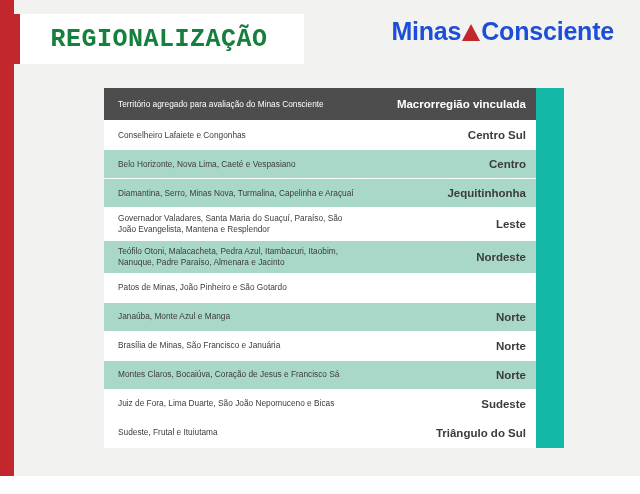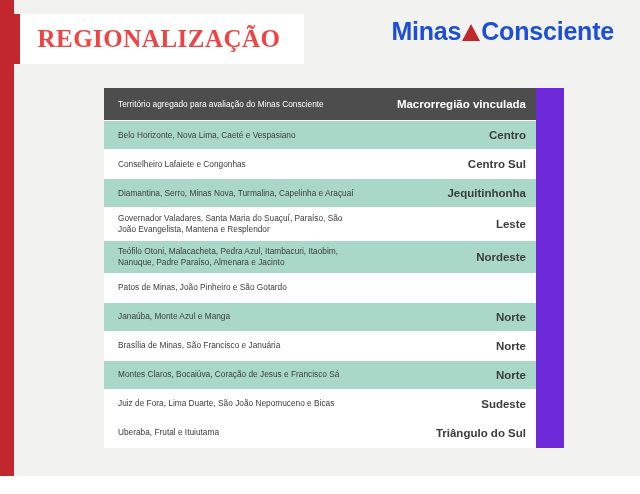--- a/index.html
+++ b/index.html
@@ -46,23 +46,23 @@
     width: 290px;
     height: 50px;
     background: #ffffff;
     display: flex;
     align-items: center;
     justify-content: center;
   }
   .title-block .title-text {
     font-size: 25px;
     font-weight: bold;
-    color: #ef4444;
+    color: #15803d;
     letter-spacing: 0.5px;
-    font-family: Liberation Serif, serif;
+    font-family: Liberation Mono, monospace;
   }
   .title-accent {
     position: absolute;
     left: 14px;
     top: 14px;
     width: 6px;
     height: 50px;
     background: #c1272d;
   }
   
@@ -97,21 +97,21 @@
     margin-top: 3px;
     white-space: nowrap;
   }
   
   .table {
     position: absolute;
     left: 104px;
     top: 88px;
     width: 460px;
     border-collapse: collapse;
-    background: #6d28d9;
+    background: #14b8a6;
   }
   .row {
     display: flex;
     width: 432px;
     align-items: center;
     min-height: 28px;
     border-bottom: 1px solid #ffffff;
   }
   .row.head {
     background: #4d4d4d;
@@ -168,28 +168,28 @@
       <span>Minas</span><span class="tri"></span><span>Consciente</span>
     </div>
   </div>
 
   <div class="table">
     <div class="row head">
       <div class="col-left">Território agregado para avaliação do Minas Consciente</div>
       <div class="col-right">Macrorregião vinculada</div>
     </div>
 
+    <div class="row plain">
+      <div class="col-left">Conselheiro Lafaiete e Congonhas</div>
+      <div class="col-right">Centro Sul</div>
+    </div>
     <div class="row alt">
       <div class="col-left">Belo Horizonte, Nova Lima, Caeté e Vespasiano</div>
       <div class="col-right">Centro</div>
     </div>
-    <div class="row plain">
-      <div class="col-left">Conselheiro Lafaiete e Congonhas</div>
-      <div class="col-right">Centro Sul</div>
-    </div>
     <div class="row alt">
       <div class="col-left">Diamantina, Serro, Minas Nova, Turmalina, Capelinha e Araçuaí</div>
       <div class="col-right">Jequitinhonha</div>
     </div>
     <div class="row plain">
       <div class="col-left">Governador Valadares, Santa Maria do Suaçuí, Paraíso, São João Evangelista, Mantena e Resplendor</div>
       <div class="col-right">Leste</div>
     </div>
     <div class="row alt">
       <div class="col-left">Teófilo Otoni, Malacacheta, Pedra Azul, Itambacuri, Itaobim, Nanuque, Padre Paraíso, Almenara e Jacinto</div>
@@ -208,19 +208,19 @@
     </div>
     <div class="row alt">
       <div class="col-left">Montes Claros, Bocaiúva, Coração de Jesus e Francisco Sá</div>
       <div class="col-right">Norte</div>
     </div>
     <div class="row plain">
       <div class="col-left">Juiz de Fora, Lima Duarte, São João Nepomuceno e Bicas</div>
       <div class="col-right">Sudeste</div>
     </div>
     <div class="row plain">
-      <div class="col-left">Uberaba, Frutal e Ituiutama</div>
+      <div class="col-left">Sudeste, Frutal e Ituiutama</div>
       <div class="col-right">Triângulo do Sul</div>
     </div>
   </div>
 
   <div class="bottom-strip"></div>
 </div>
 
 </body></html>

